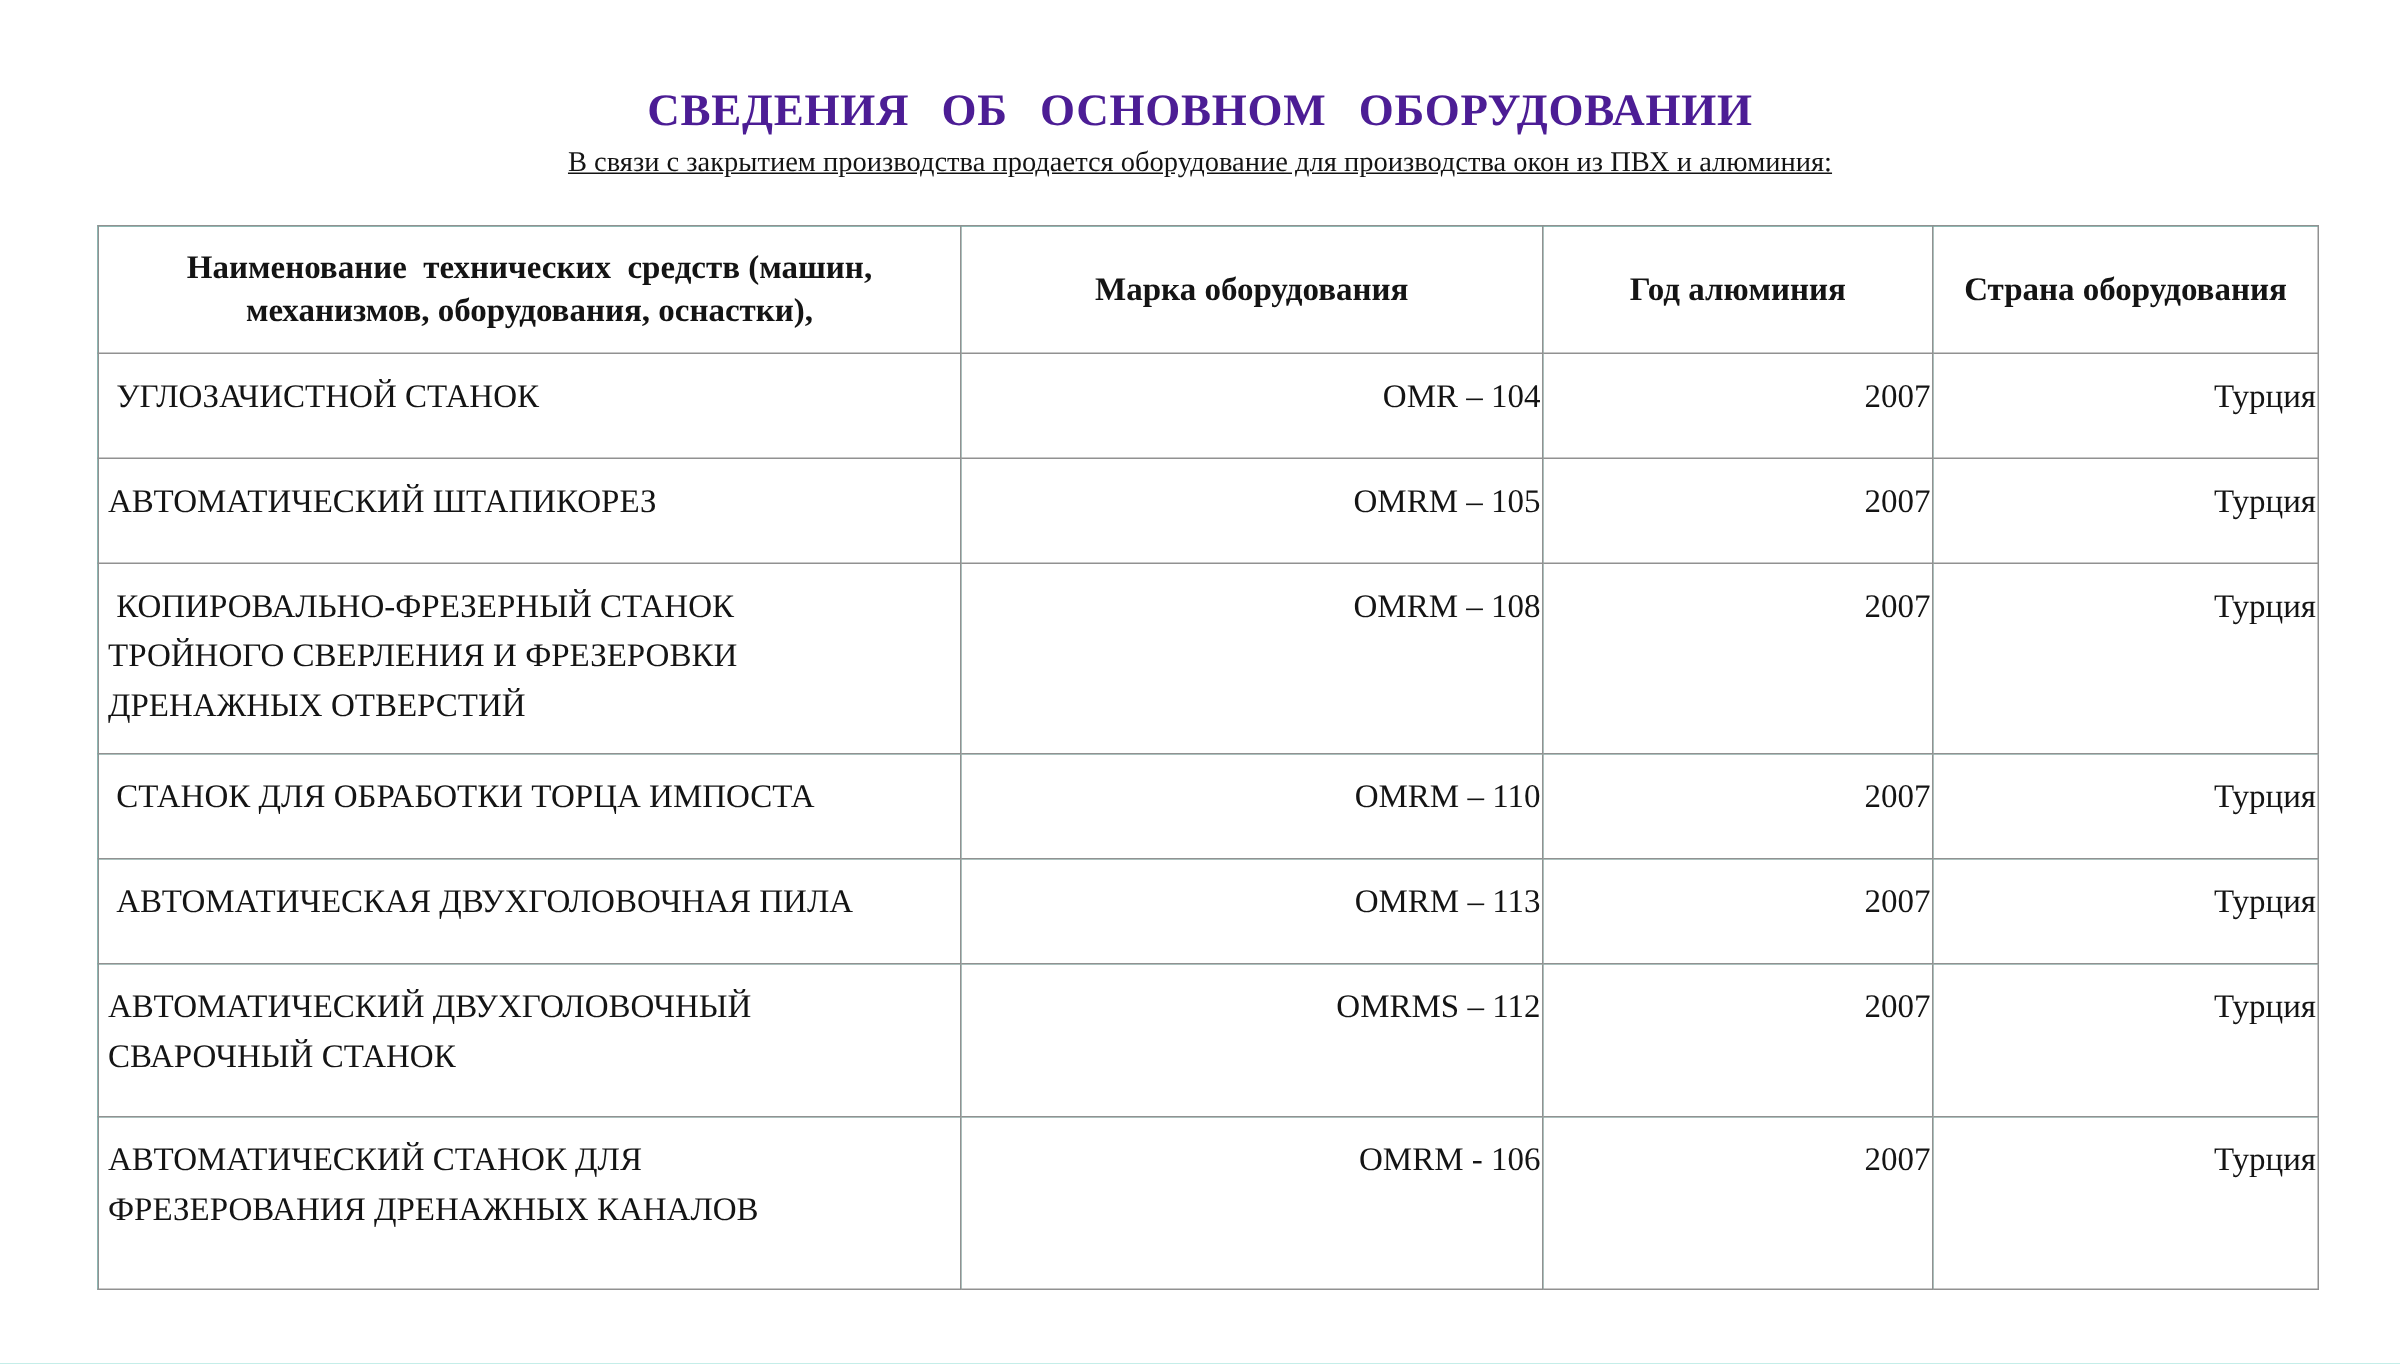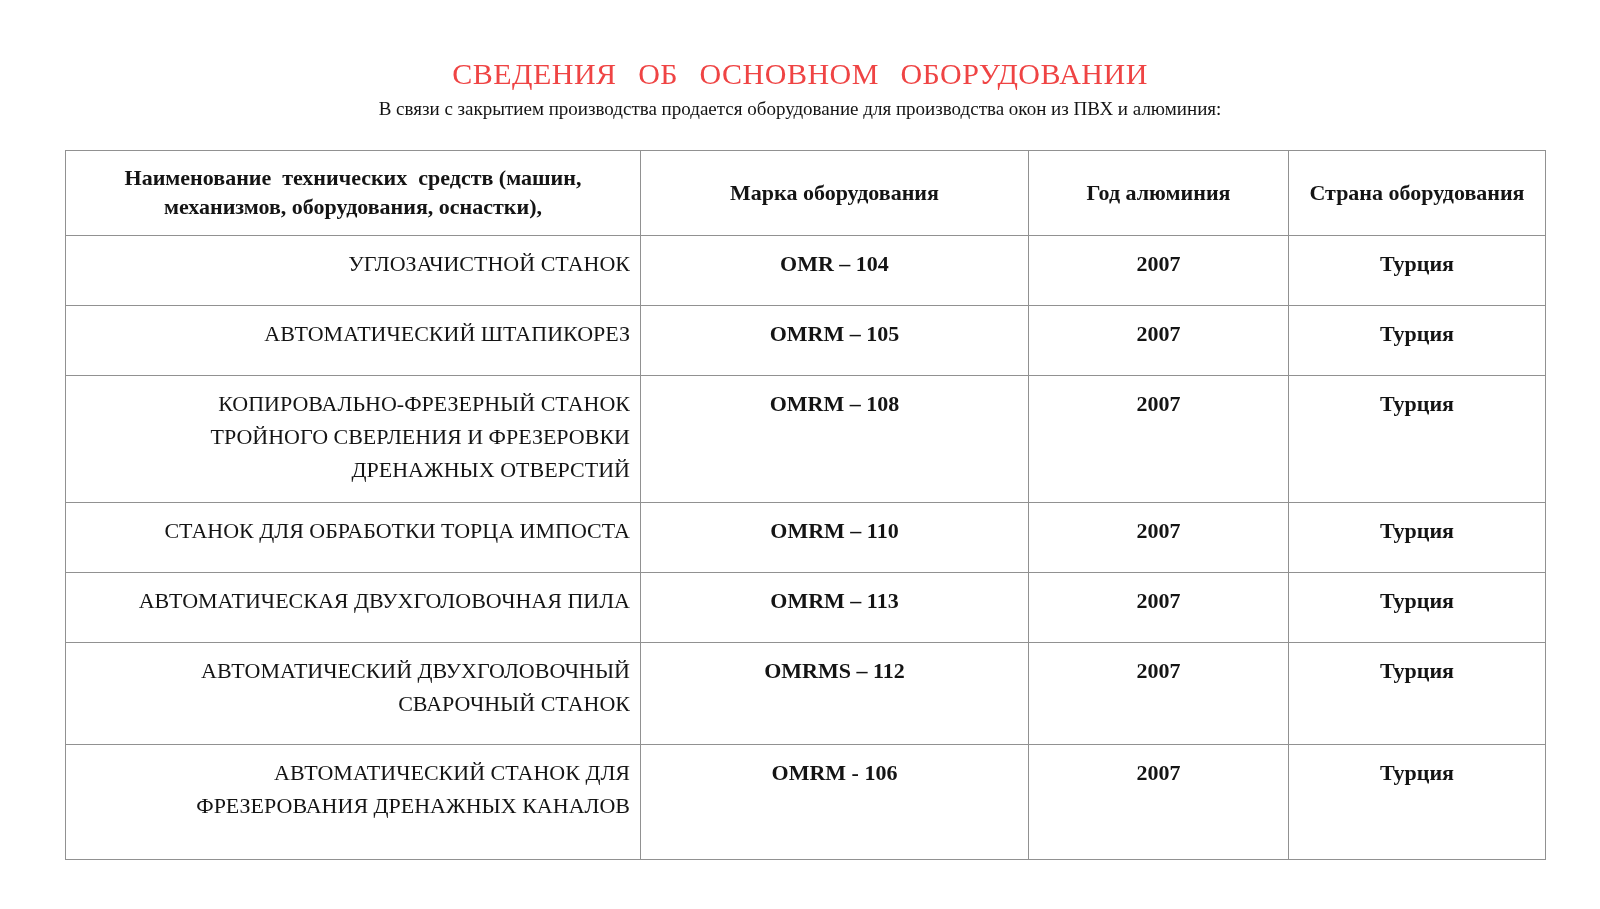--- a/index.html
+++ b/index.html
@@ -14,30 +14,31 @@
     color: #141414;
     overflow: hidden;
   }
   .doc {
     padding-top: 57px;
   }
   .doc-title {
     margin: 0;
     text-align: center;
     font-size: 30px;
-    font-weight: normal;
+    font-weight: bold;
     letter-spacing: 0.5px;
     word-spacing: 0.45em;
-    color: #ef4444;
+    color: #4c1d95;
   }
   .doc-subtitle {
     margin: 7px 0 0 0;
     text-align: center;
     font-size: 19px;
     color: #141414;
+    text-decoration: underline;
   }
   table.equipment {
     border-collapse: collapse;
     table-layout: fixed;
     margin: 30px 0 0 65px;
     width: 1480px;
     background: #14b8a6;
   }
   col.c1 { width: 575px; }
   col.c2 { width: 388px; }
@@ -56,28 +57,27 @@
     line-height: 1.3;
     white-space: pre-wrap;
     padding: 4px 8px;
   }
   tbody td {
     vertical-align: top;
     padding-top: 11px;
     line-height: 1.5;
   }
   td.c-name {
-    text-align: right;
+    text-align: left;
     padding-left: 6px;
     padding-right: 10px;
     white-space: pre-wrap;
   }
   td.c-brand, td.c-year, td.c-country {
-    text-align: center;
-    font-weight: bold;
+    text-align: right;
   }
   tbody tr:nth-child(1) { height: 70px; }
   tbody tr:nth-child(2) { height: 70px; }
   tbody tr:nth-child(3) { height: 127px; }
   tbody tr:nth-child(4) { height: 70px; }
   tbody tr:nth-child(5) { height: 70px; }
   tbody tr:nth-child(6) { height: 102px; }
   tbody tr:nth-child(7) { height: 115px; }
 </style>
 </head>

